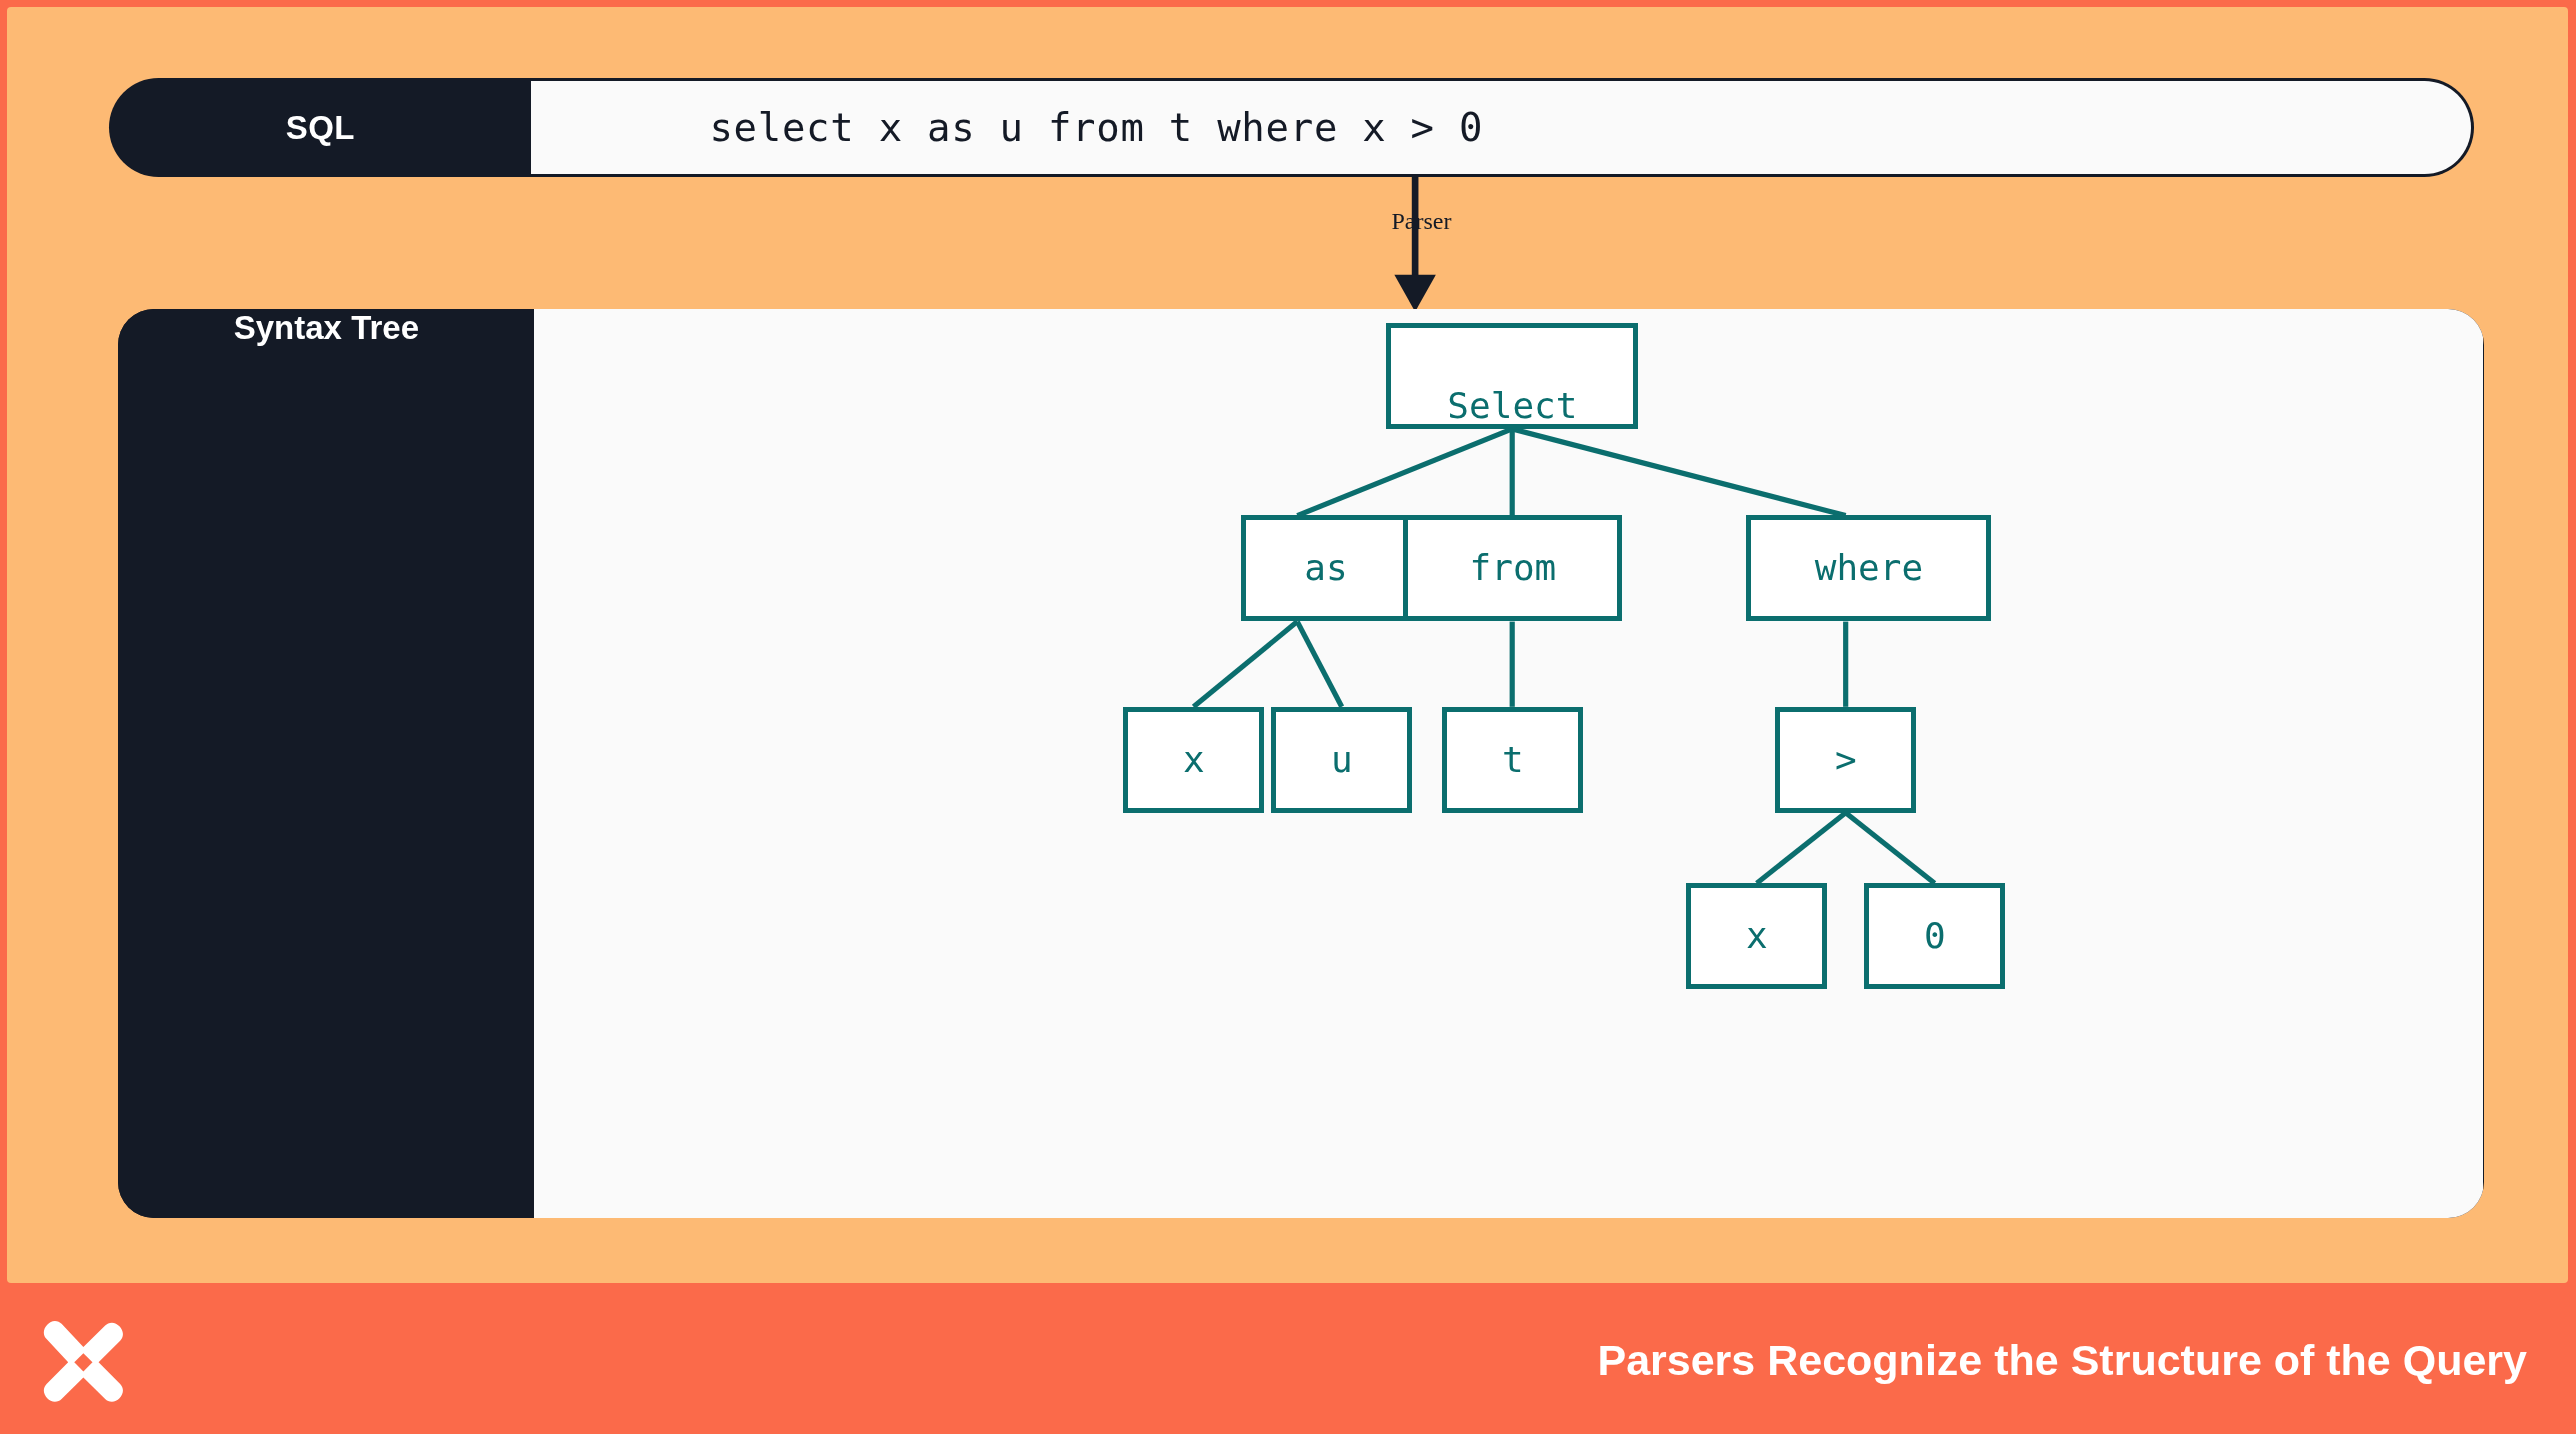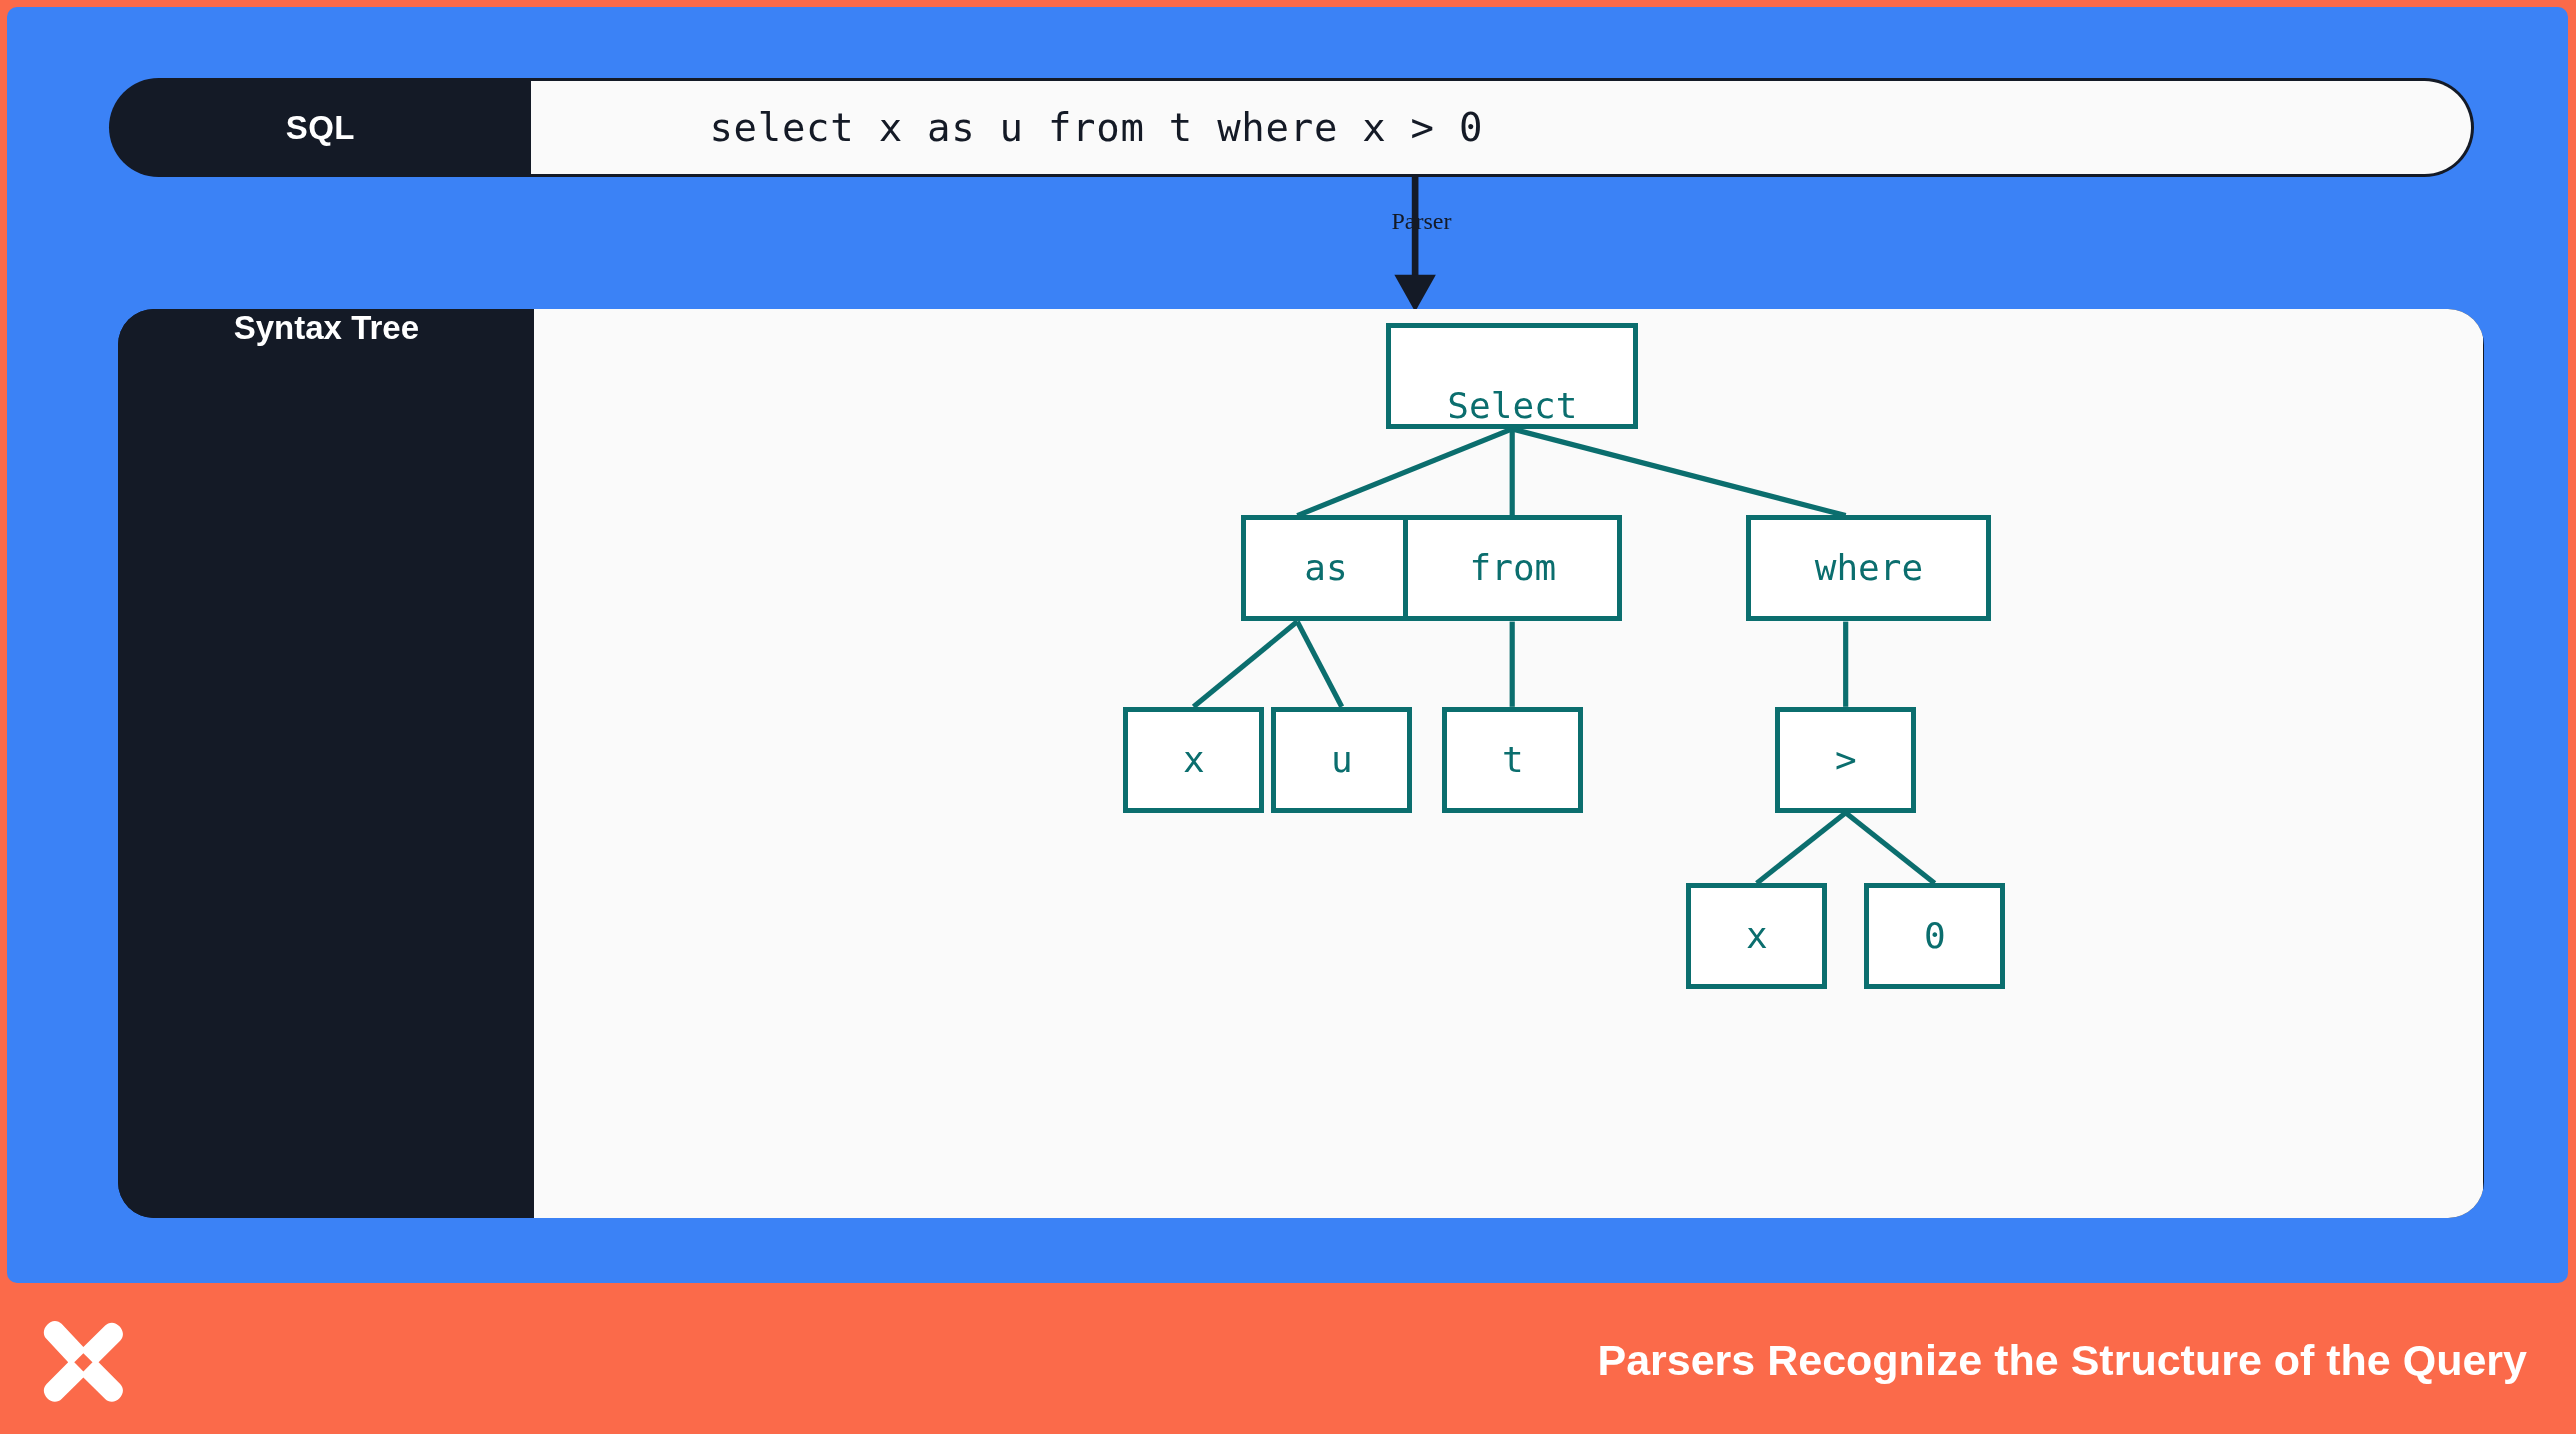--- a/index.html
+++ b/index.html
@@ -20,22 +20,22 @@
     background: #FB6A4A;
   }
 
   
   .peach-card {
     position: absolute;
     left: 7.4px;
     top: 7.4px;
     width: 2561px;
     height: 1276px;
-    background: #3b82f6;
-    border-radius: 10px;
+    background: #fdba74;
+    border-radius: 4px;
   }
 
   
   .sql-row {
     position: absolute;
     left: 102px;
     top: 71px;
     width: 2366px;
     height: 99px;
   }

